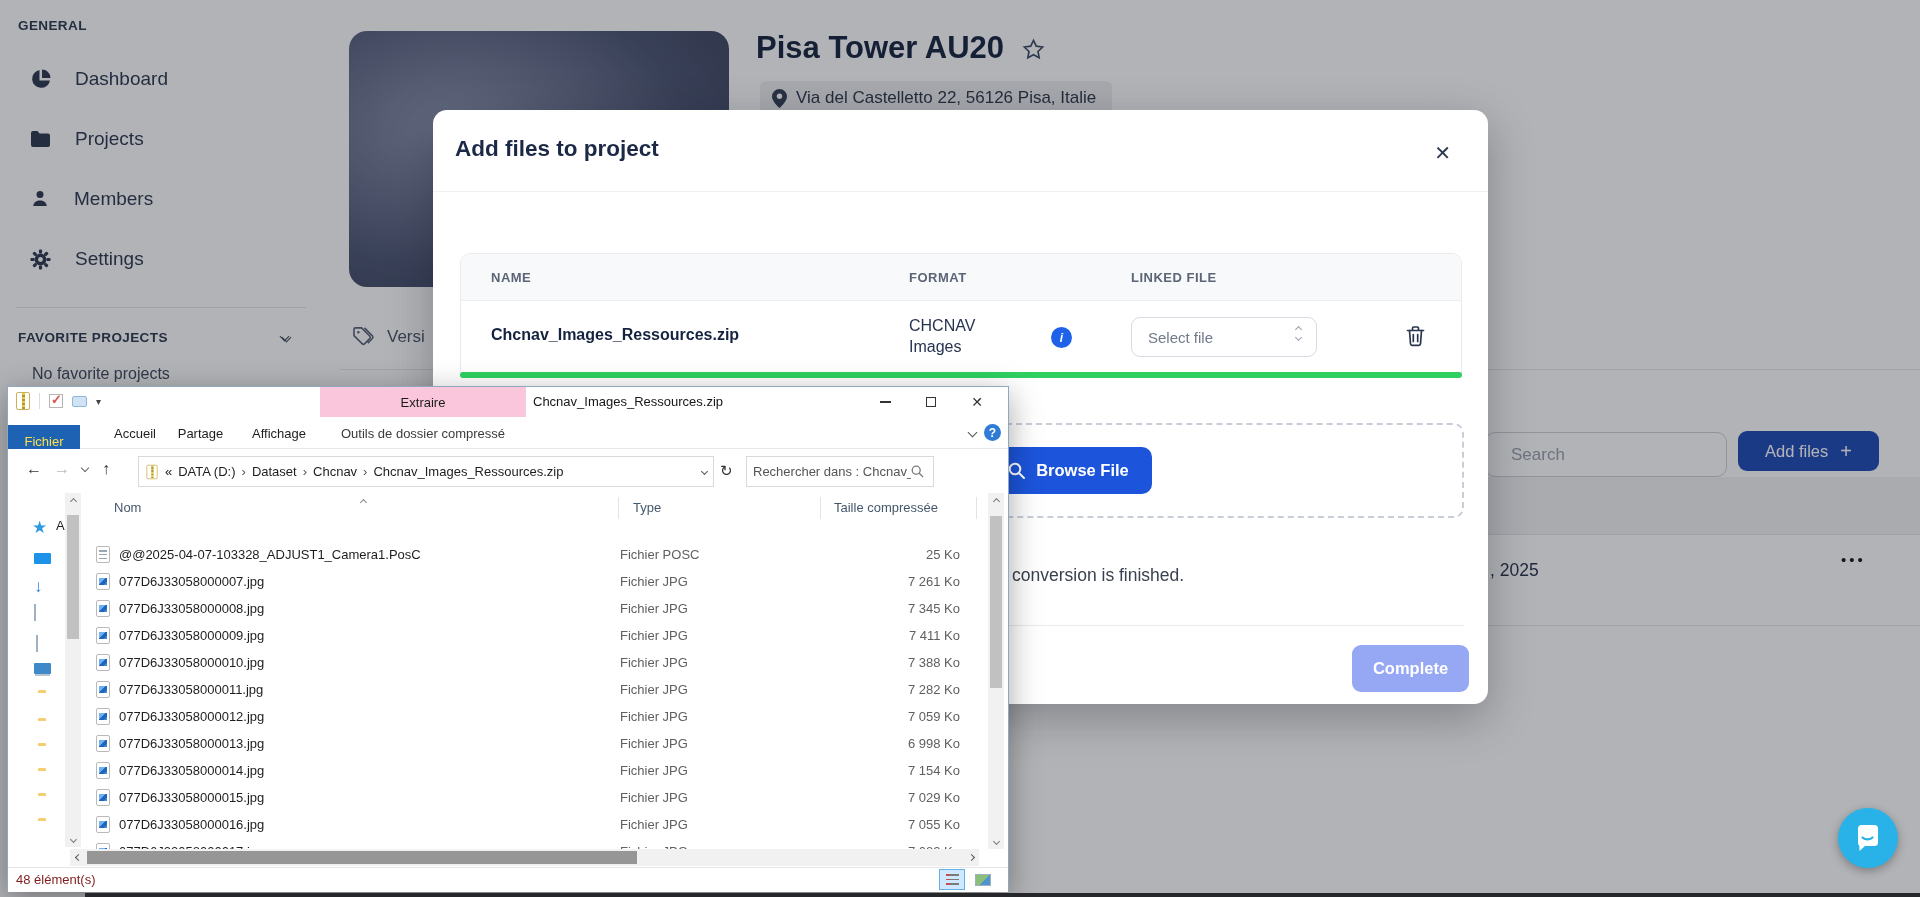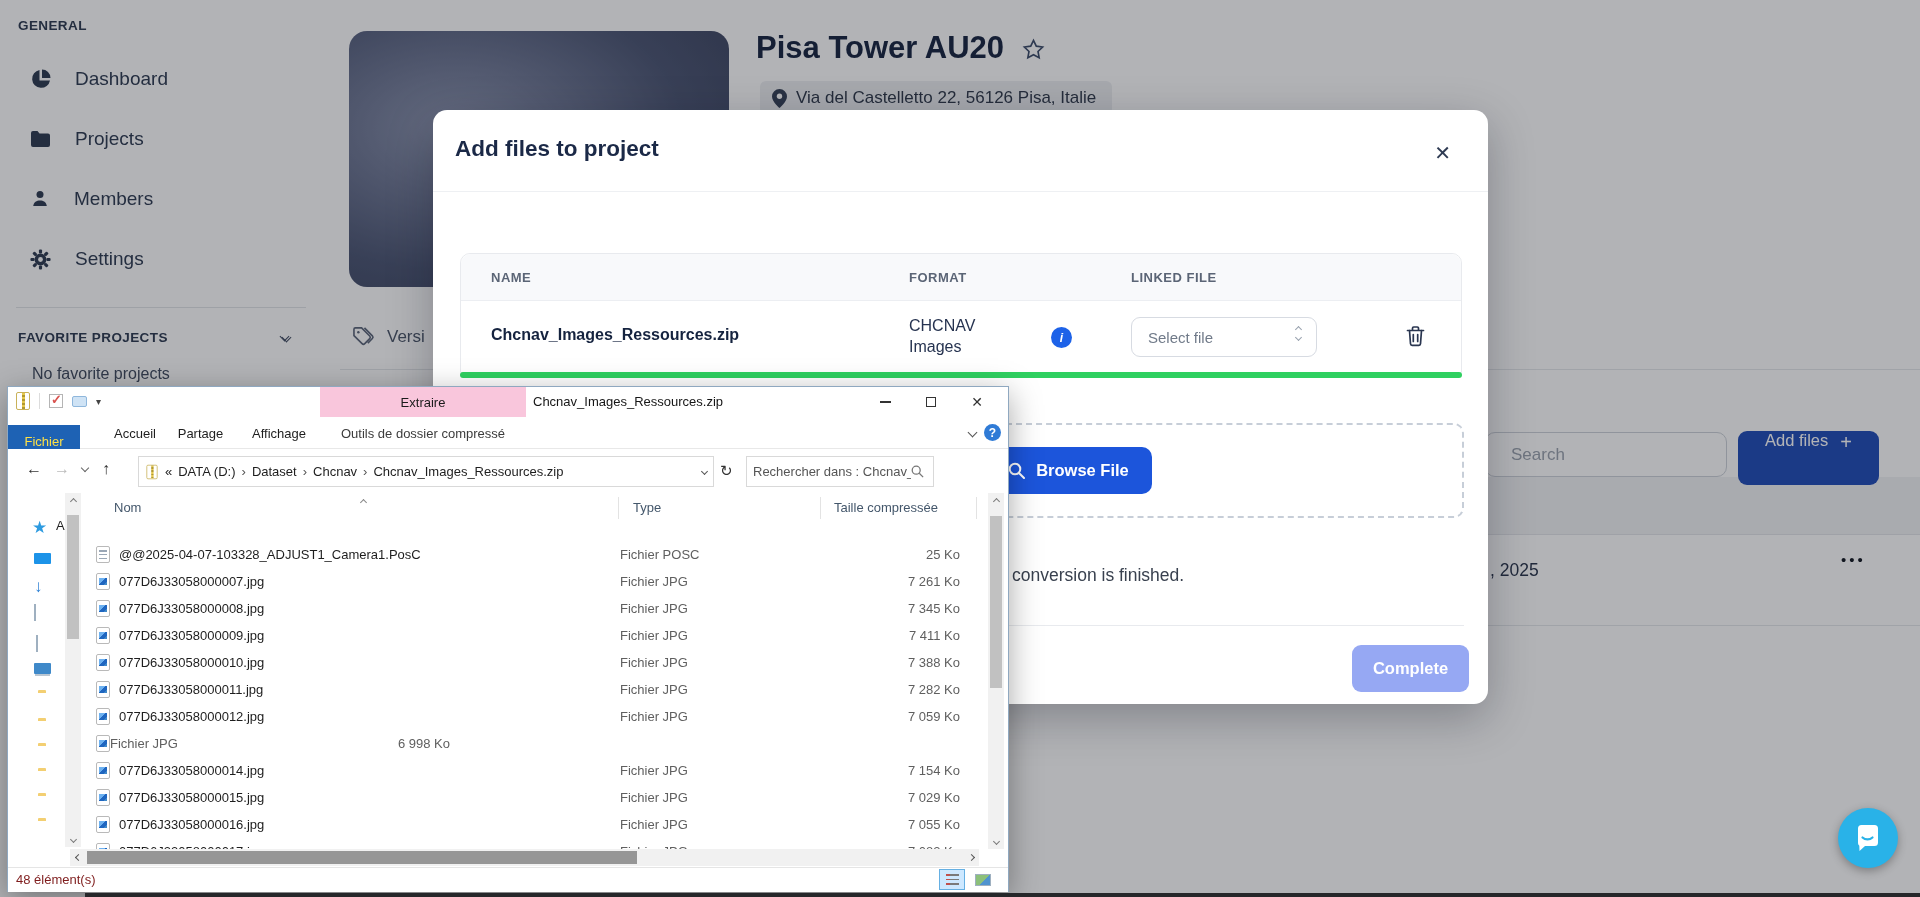--- a/index.html
+++ b/index.html
@@ -31,22 +31,22 @@
                border-radius:6px; display:flex; align-items:center; gap:9px; font-size:17px; color:#2d3748; }
   .ver-chev { position:absolute; left:283px; top:334px; color:#3f4a5f; }
   .ver-row { position:absolute; left:352px; top:326px; display:flex; align-items:center; gap:12px; color:#4a5568; font-size:17px; }
   .ver-divider { position:absolute; left:340px; top:369px; width:1580px; height:1px; background:#e5e7ea; }
 
   .band { position:absolute; left:285px; top:477px; width:1635px; height:58px; background:#f2f3f5; border-bottom:1px solid #e3e5e9; }
   .row-divider { position:absolute; left:285px; top:625px; width:1635px; height:1px; background:#e5e7ea; }
   .app-search { position:absolute; left:1485px; top:432px; width:242px; height:45px; border:1.5px solid #ccd1d8; border-radius:10px; background:#fff; }
   .app-search input { width:100%; height:100%; border:0; outline:0; background:transparent; padding-left:25px; font-size:17px; color:#374151; font-family:inherit; }
   .app-search input::placeholder { color:#9aa2ae; }
-  .add-files-btn { position:absolute; left:1738px; top:431px; width:141px; height:54px; background:#1f4bb8; border-radius:9px;
-                   color:#fff; font-size:16.5px; display:flex; align-items:flex-start; justify-content:center; gap:12px; cursor:pointer; }
+  .add-files-btn { position:absolute; left:1738px; top:431px; width:141px; height:40px; background:#1f4bb8; border-radius:9px;
+                   color:#fff; font-size:16.5px; display:flex; align-items:center; justify-content:center; gap:12px; cursor:pointer; }
   .add-files-btn .plus { font-size:20px; font-weight:400; }
   .date-text { position:absolute; left:1490px; top:560px; font-size:17.5px; color:#28334a; }
   .row-menu { position:absolute; left:1841px; top:551px; font-size:15px; letter-spacing:3px; color:#10151f; cursor:pointer; }
 
   
   .overlay { position:absolute; inset:0; background:rgba(22,25,32,.33); z-index:10; }
 
   
   .modal { position:absolute; left:433px; top:110px; width:1055px; height:594px; background:#fff; border-radius:14px;
            box-shadow:0 14px 46px rgba(10,15,30,.28); z-index:20; }
@@ -467,20 +467,21 @@
 
   <div class="file-row">
     <span class="f-icon jpg"></span>
     <span class="f-name">077D6J33058000012.jpg</span>
     <span class="f-type">Fichier JPG</span>
     <span class="f-size">7 059 Ko</span>
   </div>
 
   <div class="file-row">
     <span class="f-icon jpg"></span>
+    <span class="f-name">077D6J33058000013.jpg</span>
     <span class="f-type">Fichier JPG</span>
     <span class="f-size">6 998 Ko</span>
   </div>
 
   <div class="file-row">
     <span class="f-icon jpg"></span>
     <span class="f-name">077D6J33058000014.jpg</span>
     <span class="f-type">Fichier JPG</span>
     <span class="f-size">7 154 Ko</span>
   </div>

